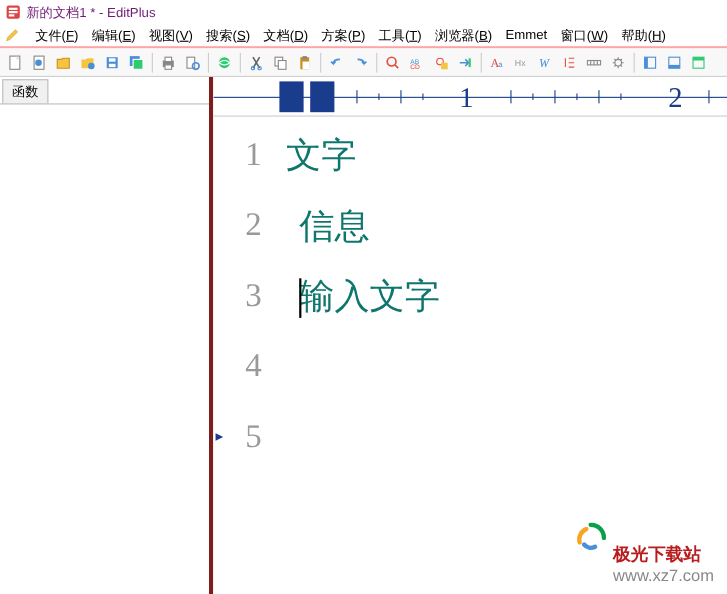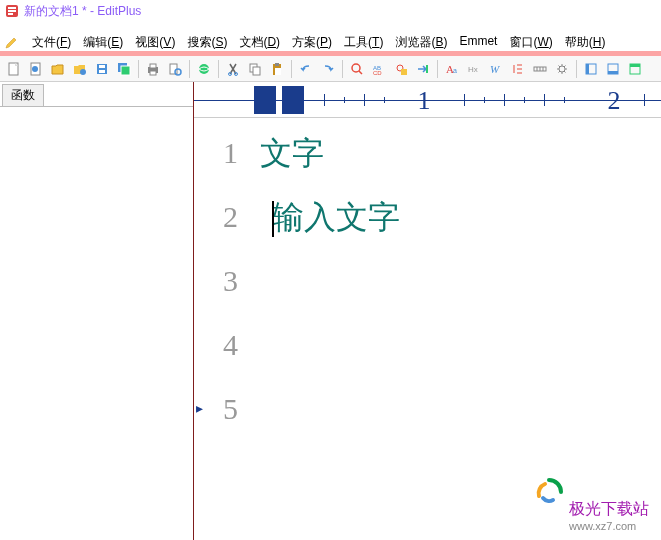--- a/index.html
+++ b/index.html
@@ -1,33 +1,33 @@
 <!DOCTYPE html>
 <html><head>
 <meta charset="utf-8">
 <style>
   * { box-sizing: border-box; margin: 0; padding: 0; }
   body { font-family: "Microsoft YaHei", SimSun, sans-serif; font-size: 12px; background: #fff; width: 661px; height: 540px; overflow: hidden; position: relative; }
   
   .titlebar { height: 22px; background: #fff; display: flex; align-items: center; padding: 0 4px; gap: 4px; }
   .title-icon { width: 16px; height: 16px; }
-  .title-text { font-size: 12px; color: #8b5cf6; }
-  
-  .menubar { height: 22px; display: flex; align-items: center; padding: 0 4px; gap: 2px; border-bottom: 5px solid #fca5a5; margin-top: 12px; }
+  .title-text { font-size: 12px; color: #701a75; }
+  
+  .menubar { height: 22px; display: flex; align-items: center; padding: 0 4px; gap: 2px; border-bottom: 2px solid #fca5a5; }
   .menu-left-icon { width: 14px; height: 14px; margin-right: 6px; }
   .menu-item { padding: 2px 6px; cursor: default; font-size: 12px; }
   .menu-u { text-decoration: underline; }
   
   .toolbar { height: 26px; display: flex; align-items: center; padding: 2px 4px; gap: 2px; background: #f8f8f8; border-bottom: 1px solid #d0d0d0; }
   .tb-btn { width: 20px; height: 20px; display: flex; align-items: center; justify-content: center; cursor: pointer; border-radius: 2px; }
   .tb-sep { width: 1px; height: 18px; background: #ccc; margin: 0 2px; }
   
   .main-area { display: flex; height: 470px; }
   
-  .side-panel { width: 194px; border-right: 1px solid #7f1d1d; display: flex; flex-direction: column; }
+  .side-panel { width: 194px; border-right: 4px solid #7f1d1d; display: flex; flex-direction: column; }
   .side-tab { background: #f0f0f0; border: 1px solid #bbb; padding: 2px 8px; width: fit-content; font-size: 12px; margin: 2px 2px 0 2px; }
   .side-body { flex: 1; background: #fff; border-top: 1px solid #bbb; margin-top: -1px; }
   
   .editor-wrap { flex: 1; display: flex; flex-direction: column; background: #fff; }
   
   .ruler { height: 36px; position: relative; border-bottom: 1px solid #ccc; background: #fff; overflow: hidden; }
   .ruler-line { position: absolute; top: 18px; left: 0; right: 0; height: 1px; background: #1a3c8c; }
   .ruler-tick { position: absolute; top: 12px; width: 1px; height: 12px; background: #1a3c8c; }
   .ruler-tick.small { top: 15px; height: 6px; }
   .ruler-num { position: absolute; top: 4px; font-size: 26px; color: #1a3c8c; font-family: serif; transform: translateX(-50%); }
@@ -37,22 +37,22 @@
   .gutter { width: 54px; text-align: right; padding-right: 10px; color: #999; font-size: 30px; padding-top: 14px; position: relative; }
   .gutter .ln { height: 64px; line-height: 42px; }
   .line-marker { position: absolute; left: 2px; color: #1a3c8c; font-size: 14px; }
   .text-col { flex: 1; padding-top: 14px; font-size: 32px; color: #0f766e; }
   .text-col .line { height: 64px; line-height: 42px; padding-left: 12px; }
   .text-col .line.indent { padding-left: 24px; }
   .cursor-bar { display: inline-block; width: 2px; height: 36px; background: #000; vertical-align: middle; margin-right: -2px; position: relative; top: -2px; }
   
   .watermark { position: absolute; right: 12px; bottom: 8px; display: flex; align-items: center; gap: 6px; font-size: 14px; color: #666; }
   .wm-logo { width: 28px; height: 28px; }
-  .wm-text .t1 { color: #a21caf; font-weight: normal; font-size: 16px; margin-top: 48px; }
-  .wm-text .t2 { color: #888; font-size: 11px; }
+  .wm-text .t1 { color: #b91c1c; font-weight: bold; font-size: 16px; margin-top: 48px; }
+  .wm-text .t2 { color: #888; font-size: 15px; }
 </style>
 </head>
 <body>
 
 <div class="titlebar">
   <span class="title-icon">
     <svg viewBox="0 0 16 16">
         <rect x="2" y="2" width="12" height="12" fill="#d44" rx="2"></rect>
         <rect x="4" y="4" width="8" height="2" fill="#fff"></rect>
         <rect x="4" y="7" width="8" height="2" fill="#fff"></rect>
@@ -283,20 +283,21 @@
       <div class="gutter" id="gutter">
           <div class="ln">1</div>
           <div class="ln">2</div>
           <div class="ln">3</div>
           <div class="ln">4</div>
           <span class="line-marker" style="top: 282px;">▸</span>
           <div class="ln">5</div>
         </div>
       <div class="text-col" id="textcol">
           <div class="line">文字</div>
+          <div class="line indent">信息</div>
           <div class="line indent"><span class="cursor-bar"></span>输入文字</div>
         </div>
     </div>
   </div>
 </div>
 
 <div class="watermark">
   <span class="wm-logo">
     <svg viewBox="0 0 28 28">
         <path d="M14 2 A12 12 0 0 1 26 14" fill="none" stroke="#0aa04a" stroke-width="4" stroke-linecap="round"></path>

